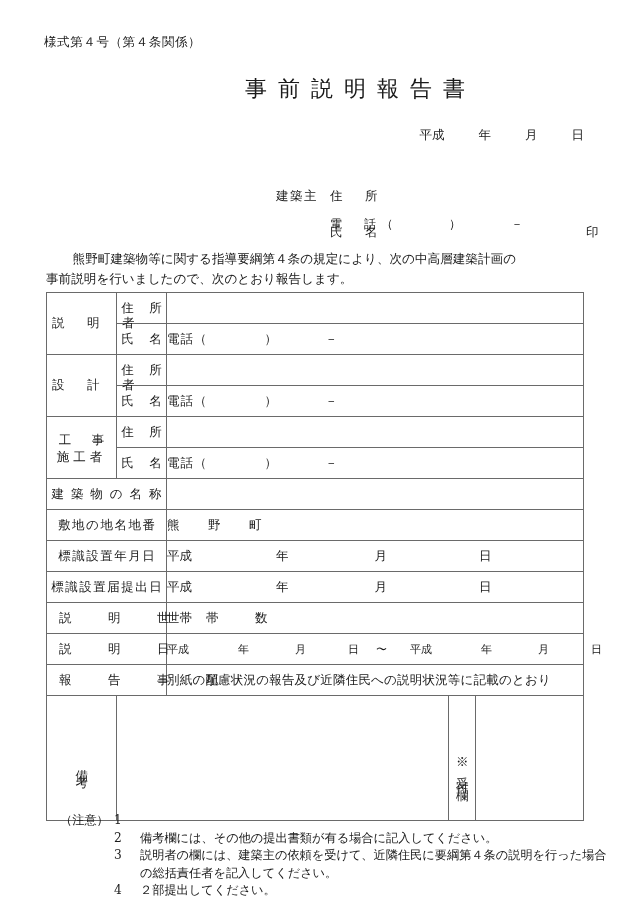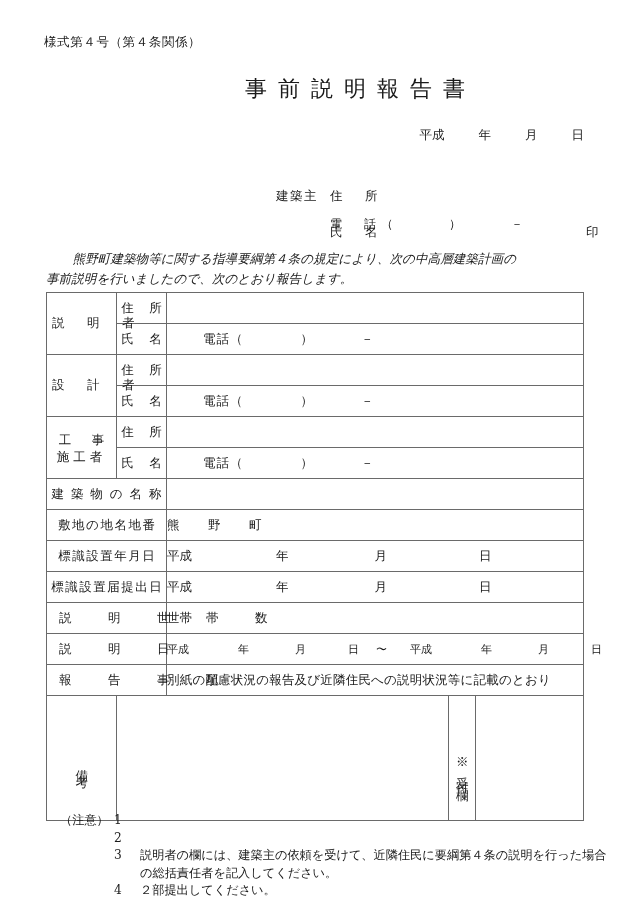--- a/index.html
+++ b/index.html
@@ -102,21 +102,20 @@
   .tel-row .gap-b { display: inline-block; width: 50px; }
 
   
   .body-text {
     position: absolute;
     left: 46px;
     top: 249px;
     width: 540px;
     font-size: 12.6px;
     line-height: 20px;
-    font-style: italic;
   }
   .body-text .l1 { text-indent: 14px; }
 
   
   table.main {
     position: absolute;
     left: 46px;
     top: 292px;
     width: 537px;
     border-collapse: collapse;
@@ -155,21 +154,21 @@
     text-align: center;
     letter-spacing: 12px;
     text-indent: 12px;
     white-space: nowrap;
   }
   .cell-blank { }
   .tel-cell {
     padding-left: 152px;
     white-space: nowrap;
   }
-  .tel-cell .tlabel { letter-spacing: 1px; margin-left: 36px; }
+  .tel-cell .tlabel { letter-spacing: 1px; }
   .tel-cell .gap-a { display: inline-block; width: 58px; }
   .tel-cell .gap-b { display: inline-block; width: 48px; }
   .town-cell { padding-left: 36px; letter-spacing: 8px; }
   .center-cell { text-align: left; }
   .date-cell {
     position: relative;
     white-space: nowrap;
     padding-left: 44px;
   }
   .date-cell .g1 { display: inline-block; width: 84px; }
@@ -355,20 +354,21 @@
   </table>
 
   <div class="notes">
     <div class="nrow">
       <span class="ntag">（注意）</span>
       <span class="nnum">1</span>
     </div>
     <div class="nrow">
       <span class="ntag"></span>
       <span class="nnum">2</span>
+      <span class="ntext">備考欄には、その他の提出書類が有る場合に記入してください。</span>
     </div>
     <div class="nrow">
       <span class="ntag"></span>
       <span class="nnum">3</span>
       <span class="ntext">説明者の欄には、建築主の依頼を受けて、近隣住民に要綱第４条の説明を行った場合の総括責任者を記入してください。</span>
     </div>
     <div class="nrow">
       <span class="ntag"></span>
       <span class="nnum">4</span>
       <span class="ntext">２部提出してください。</span>

